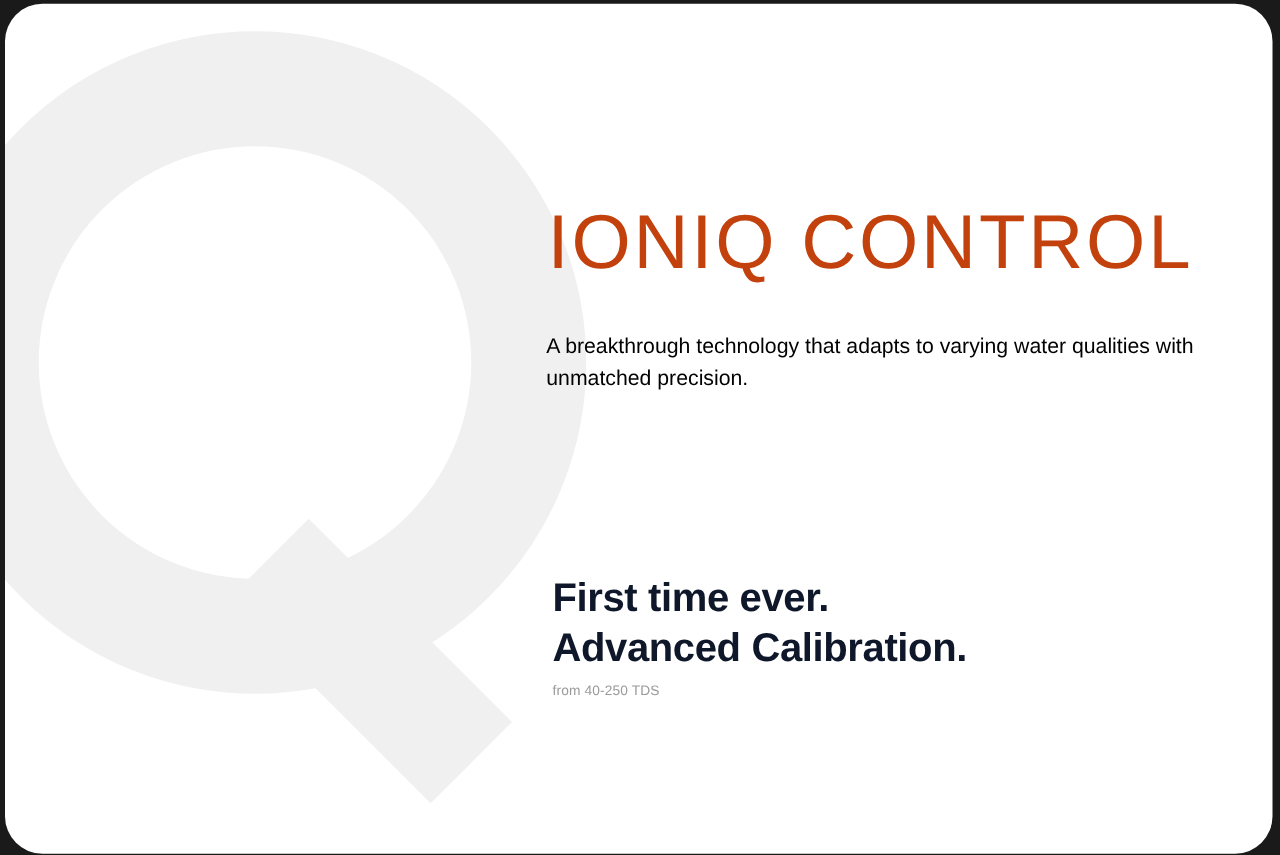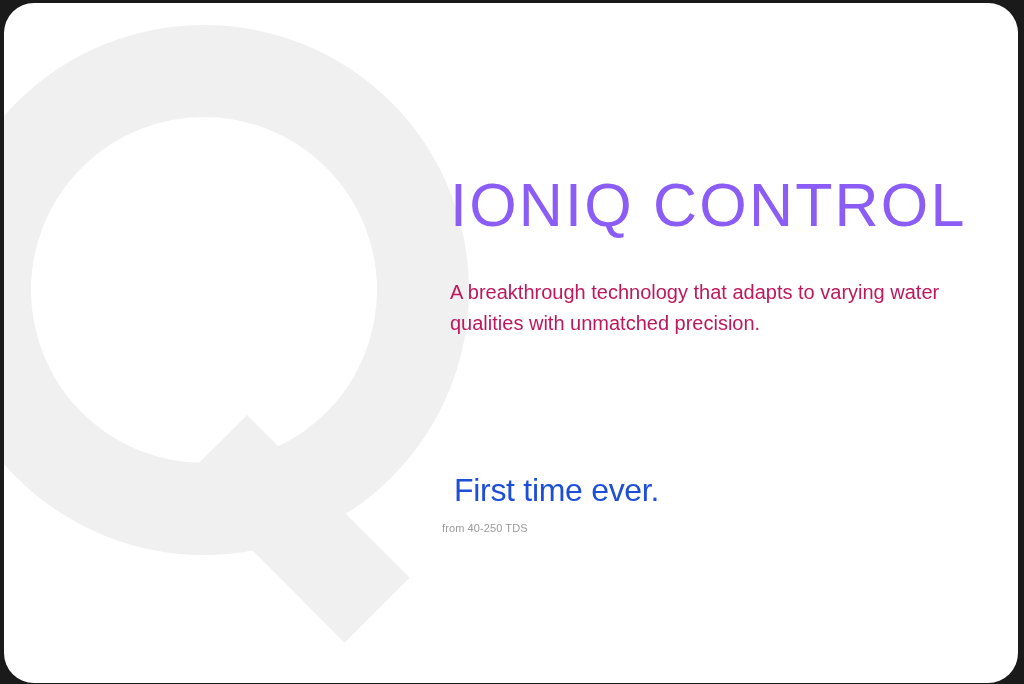--- a/index.html
+++ b/index.html
@@ -74,55 +74,55 @@
     left: 430px;
     top: 0;
     width: 560px;
     height: 680px;
   }
 
   .hero-title {
     position: absolute;
     left: 0;
     top: 154px;
-    margin: 16px;
+    margin: 4px;
     font-size: 61px;
     font-weight: 300;
     letter-spacing: 2.2px;
     line-height: 1.08;
-    color: #8b5cf6;
+    color: #c2410c;
     white-space: nowrap;
   }
 
   .hero-subtitle {
     position: absolute;
     left: 0;
     top: 258px;
     width: 558px;
-    margin: 16px;
-    font-size: 20px;
+    margin: 3px;
+    font-size: 17px;
     font-weight: 400;
     line-height: 1.55;
-    color: #be185d;
+    color: #000000;
   }
 
   .promo {
     position: absolute;
     left: 8px;
     top: 455px;
     width: 552px;
   }
 
   .promo-headline {
-    margin: 12px;
+    margin: 0;
     font-size: 32px;
-    font-weight: 400;
+    font-weight: 700;
     line-height: 1.26;
     letter-spacing: -0.3px;
-    color: #1d4ed8;
+    color: #0f172a;
   }
 
   .promo-headline span {
     display: block;
   }
 
   .promo-caption {
     margin: 8px 0 0 0;
     font-size: 11px;
     font-weight: 400;
@@ -143,19 +143,20 @@
 
     <div class="content">
 
       <h1 class="hero-title">IONIQ CONTROL</h1>
 
       <p class="hero-subtitle">A breakthrough technology that adapts to varying water qualities with unmatched precision.</p>
 
       <div class="promo">
         <h2 class="promo-headline">
           <span>First time ever.</span>
+          <span>Advanced Calibration.</span>
         </h2>
         <p class="promo-caption">from 40-250 TDS</p>
       </div>
 
     </div>
   </div>
 </div>
 
 </body></html>

